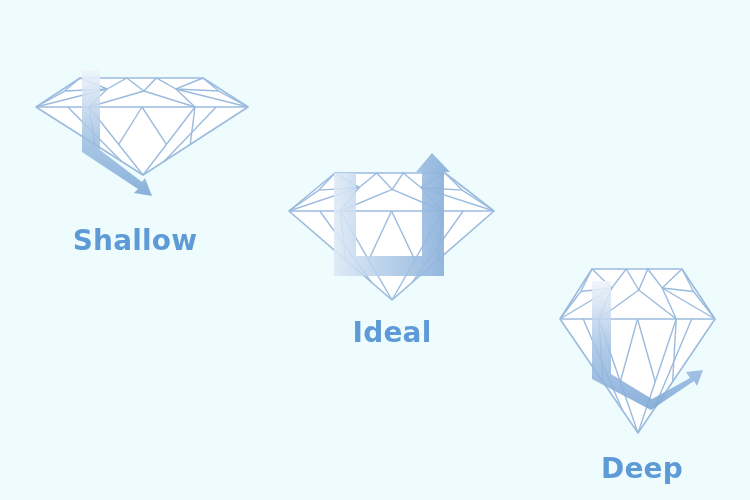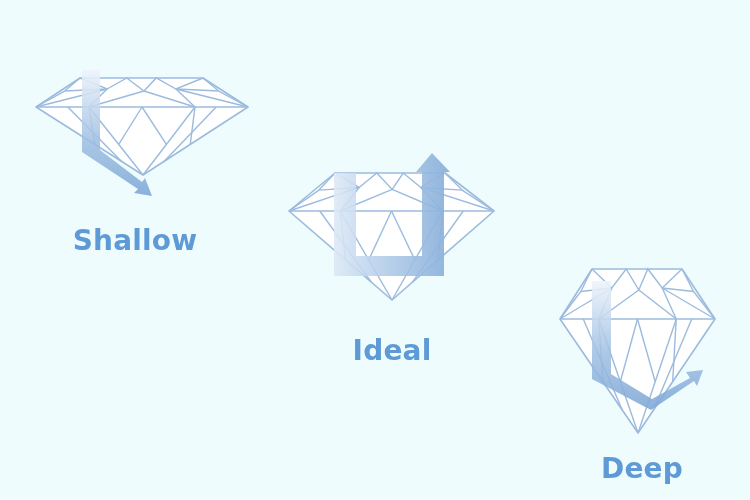--- a/index.html
+++ b/index.html
@@ -110,14 +110,14 @@
       <line x1="637.5" y1="319" x2="655.2125" y2="381.7" stroke="#9bbbde" stroke-width="1.4"></line>
       <line x1="583.25" y1="319" x2="622.4" y2="410.2" stroke="#9bbbde" stroke-width="1.4"></line>
       <line x1="691.75" y1="319" x2="653.4" y2="410.2" stroke="#9bbbde" stroke-width="1.4"></line>
       <line x1="598.75" y1="319" x2="602.9" y2="381.7" stroke="#9bbbde" stroke-width="1.4"></line>
       <line x1="676.25" y1="319" x2="672.65" y2="381.7" stroke="#9bbbde" stroke-width="1.4"></line>
       <path d="M 592 281 L 611 281 L 611 374 L 652 399 L 690 378 L 686 372 L 703 370 L 697 386 L 694 381 L 651 410 L 592 379 Z" fill="url(#arrowGrad)"></path>
     </g>
 </svg>
 
 <div class="label" id="label-0" style="left: 135px; top: 224px; color: rgb(94, 155, 214);">Shallow</div>
-<div class="label" id="label-1" style="left: 392px; top: 334px; color: rgb(94, 155, 214);">Ideal</div>
+<div class="label" id="label-1" style="left: 392px; top: 316px; color: rgb(94, 155, 214);">Ideal</div>
 <div class="label" id="label-2" style="left: 642px; top: 452px; color: rgb(94, 155, 214);">Deep</div>
 
 </body></html>

